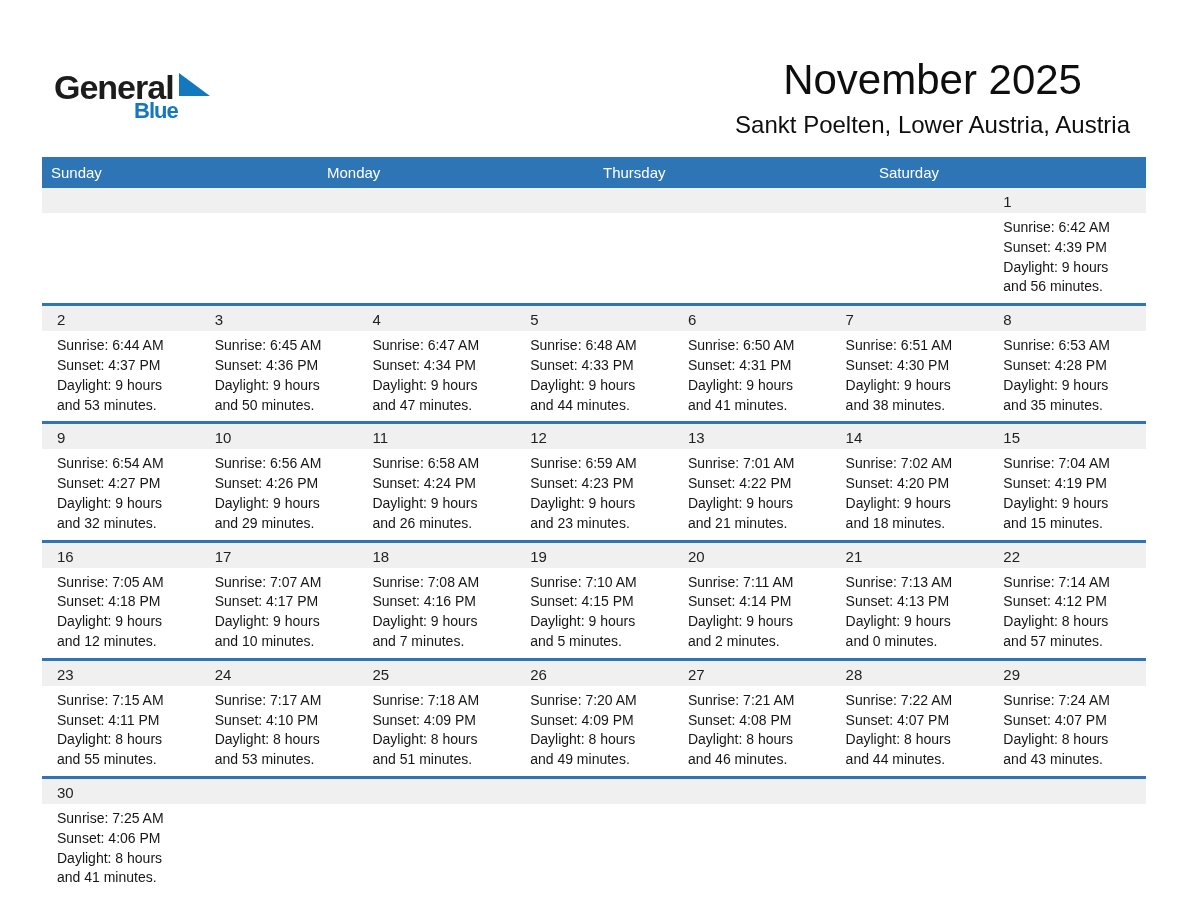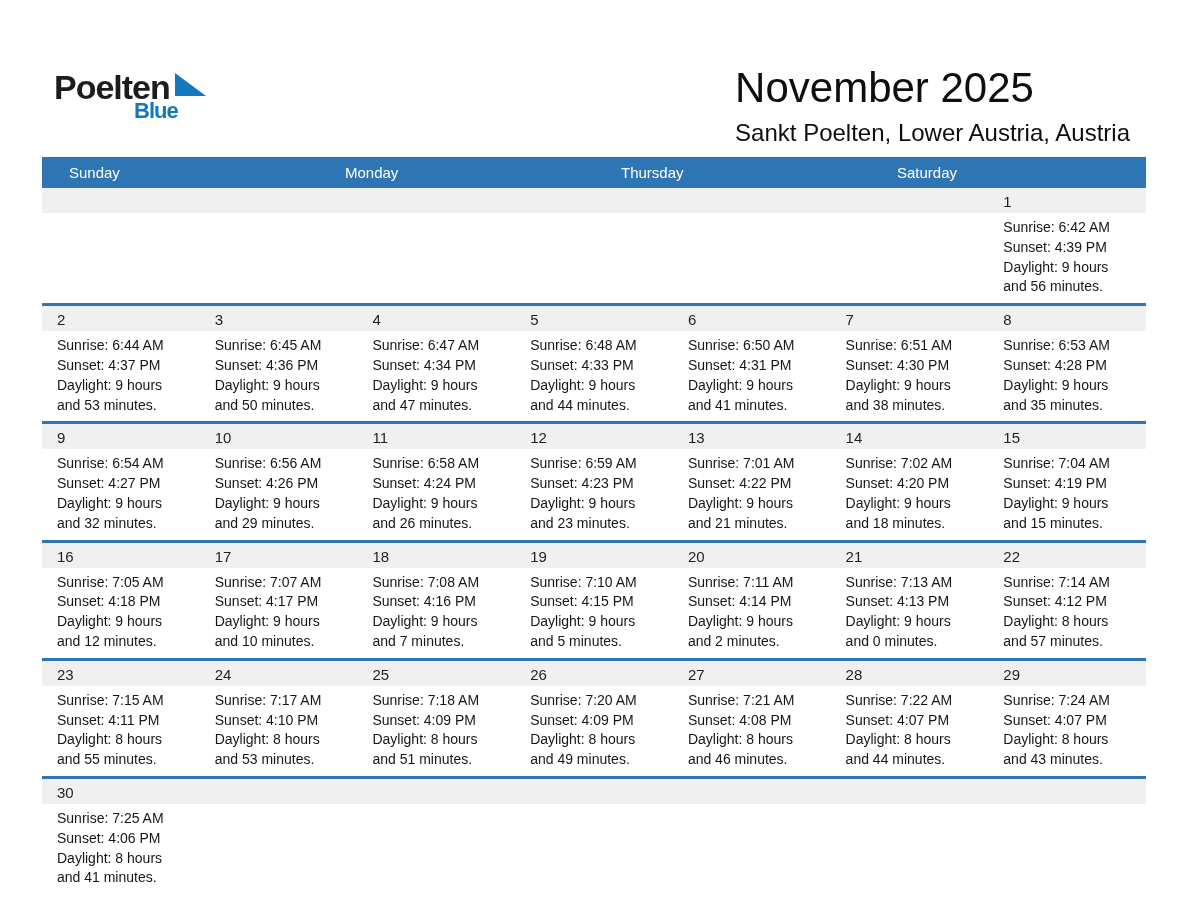--- a/index.html
+++ b/index.html
@@ -14,41 +14,41 @@
     width:1188px;height:918px;position:relative;background:#ffffff;
     font-family:"Liberation Sans",sans-serif;overflow:hidden;
   }
   
   .brand{position:absolute;left:54px;top:70px;}
   .brand-top{display:flex;align-items:flex-start;line-height:1;}
   .brand-general{font-size:34px;font-weight:600;color:#1c1c1c;letter-spacing:-1px;}
   .brand-triangle{margin-left:5px;margin-top:3px;}
   .brand-blue{font-size:22px;font-weight:600;color:var(--logo-blue);letter-spacing:-1px;line-height:1;margin-top:-4px;padding-left:80px;}
   
-  .titles{position:absolute;right:58px;top:64px;text-align:left;}
+  .titles{position:absolute;right:58px;top:56px;text-align:center;}
   .month-title{font-size:42px;font-weight:400;color:#0e0e0e;line-height:1.15;}
   .location-subtitle{font-size:24px;font-weight:400;color:#0e0e0e;margin-top:7px;}
   
   .calendar{position:absolute;left:42px;top:157px;width:1104px;}
   .weekday-row{display:flex;background:var(--header-blue);height:31px;}
-  .weekday-cell{flex:1 1 0;color:#ffffff;font-size:15px;line-height:31px;padding-left:27px;overflow:hidden;white-space:nowrap;}
+  .weekday-cell{flex:1 1 0;color:#ffffff;font-size:15px;line-height:31px;padding-left:9px;overflow:hidden;white-space:nowrap;}
   .week-row{display:flex;border-top:3px solid var(--header-blue);min-height:106px;}
   .week-row:first-child{border-top:none;}
   .day-cell{flex:1 1 0;overflow:hidden;}
   .day-num{height:25px;line-height:27px;background:var(--band-gray);font-size:15px;color:#1f1f1f;padding-left:15px;}
   .day-text{font-size:14px;line-height:19.8px;color:var(--text-dark);padding:5px 6px 6px 15px;white-space:pre-line;}
 </style>
 </head>
 <body>
 
 <div class="page">
 
   <div class="brand">
     <div class="brand-top">
-      <span class="brand-general">Poelten</span>
+      <span class="brand-general">General</span>
       <span class="brand-triangle">
         <svg width="31" height="23" viewBox="0 0 31 23">
             <polygon points="0,0 0,23 31,23" fill="#1378BE"></polygon>
           </svg>
       </span>
     </div>
     <div class="brand-blue">Blue</div>
   </div>
 
   <div class="titles">

